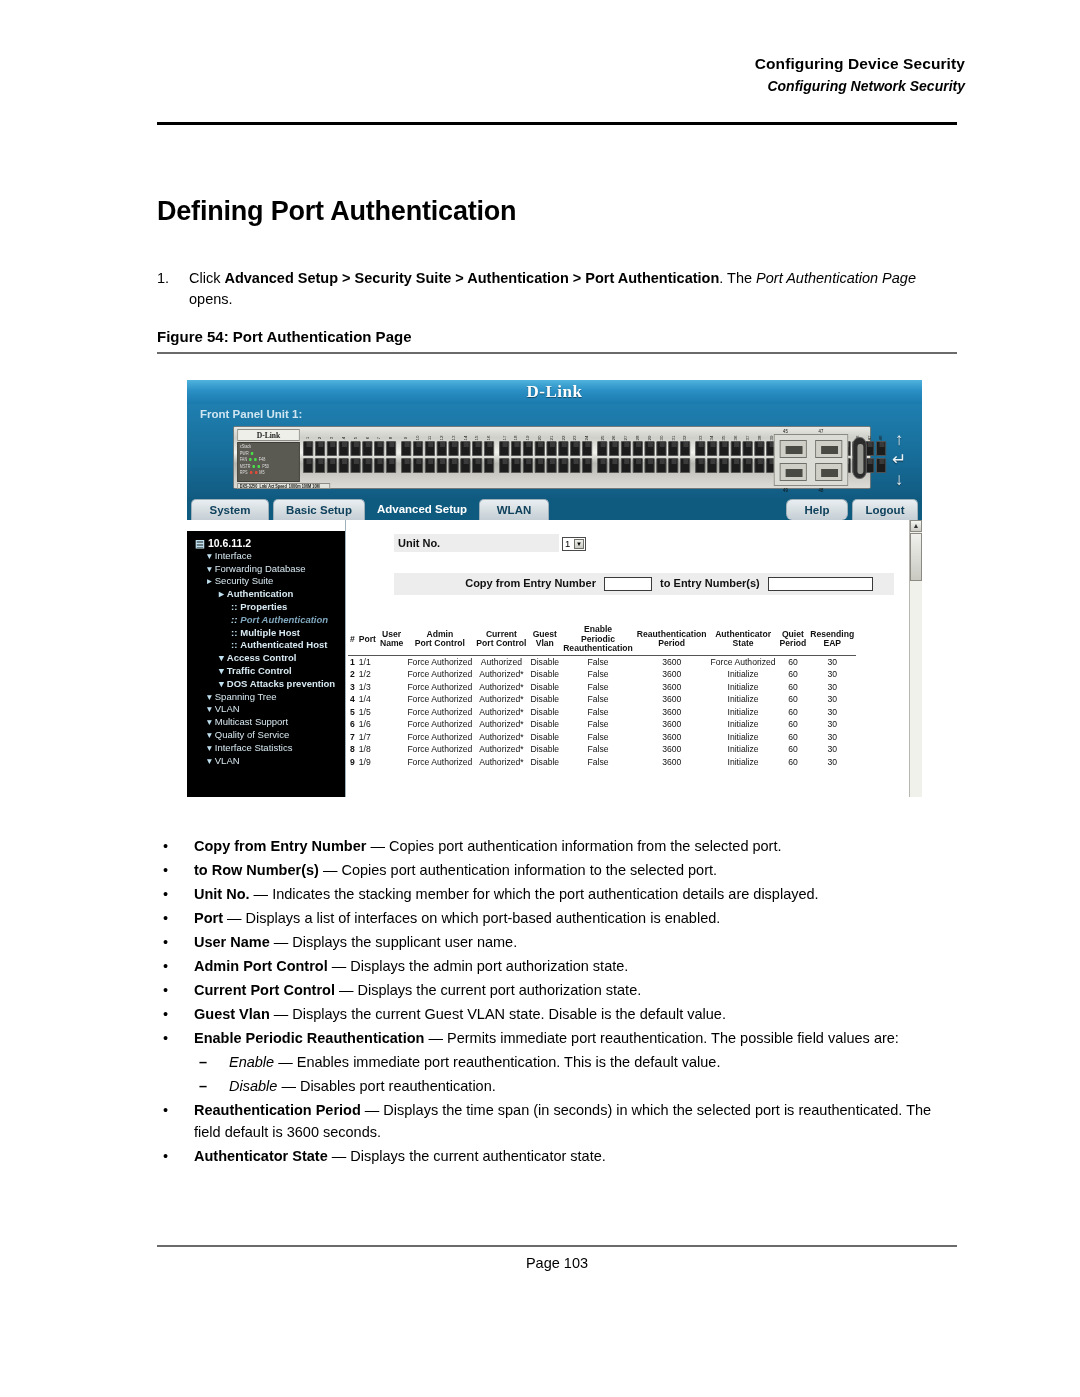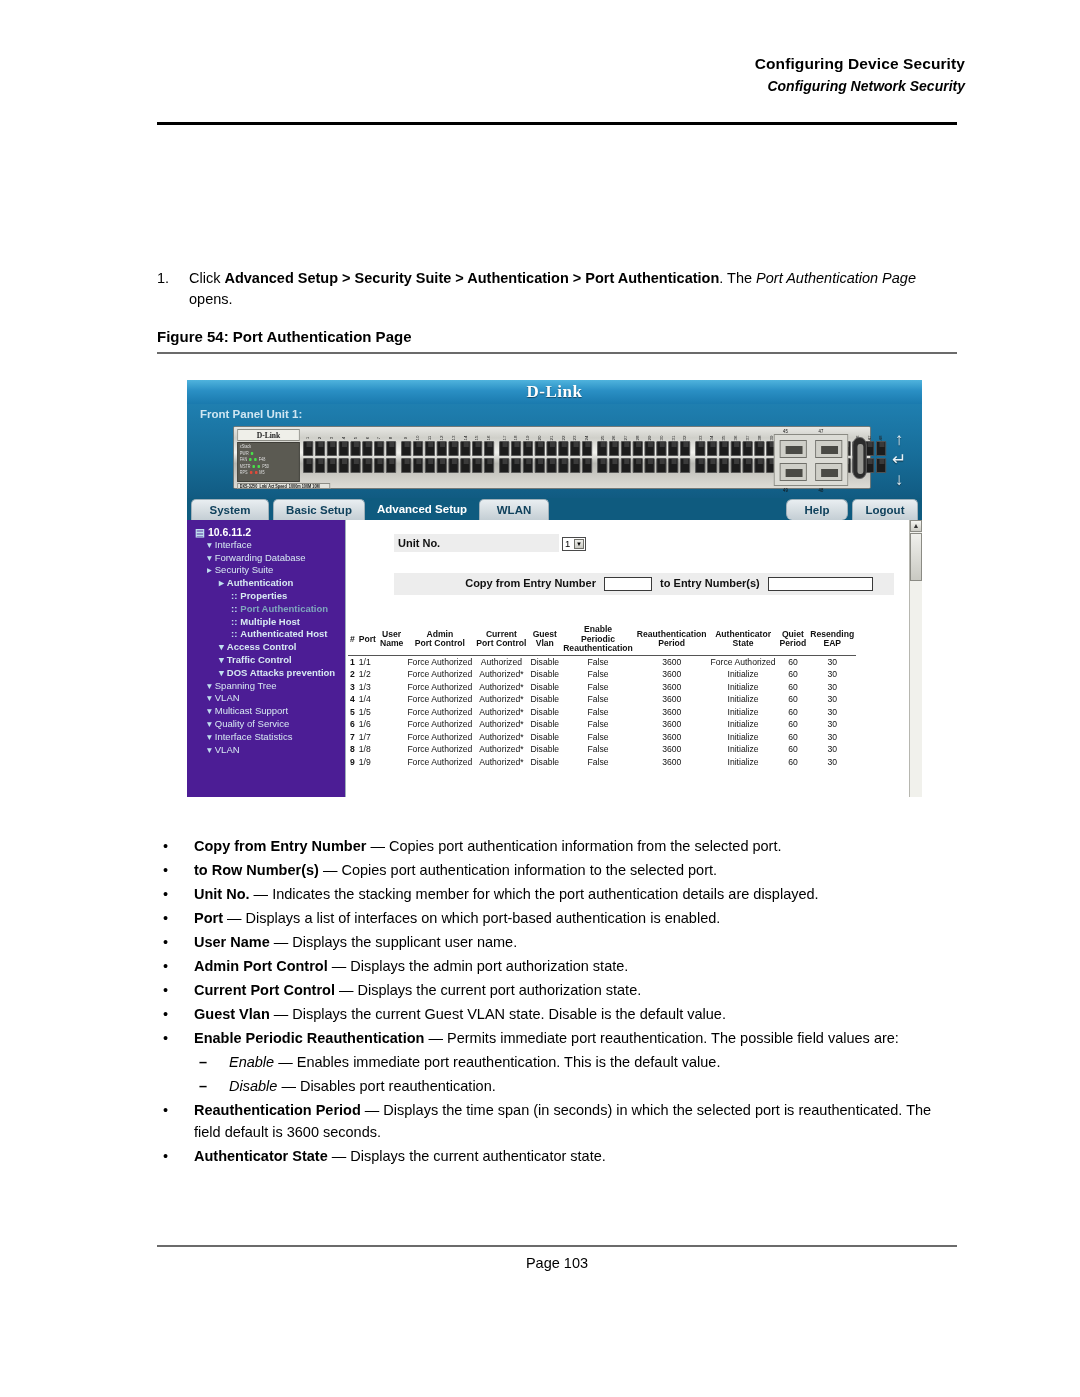--- a/index.html
+++ b/index.html
@@ -137,29 +137,29 @@
     color:#10415c; border:1px solid #9fb0ba; border-bottom:none;
   }
   .tab.active {
     background:#0f5b7f; color:#ffffff;
     border:none;
   }
 
   
   .shot-body { position:relative; height:277px; background:#fff; }
   .tree {
-    position:absolute; left:0; top:0; width:158px; height:100%;
-    background:#4c1d95; color:#d7e9f2; font-size:9.5px; padding:6px 0 0 6px;
+    position:absolute; left:0; top:11px; width:158px; height:100%;
+    background:#000000; color:#d7e9f2; font-size:9.5px; padding:6px 0 0 6px;
   }
   .tree .node { line-height:12.8px; white-space:nowrap; }
   .tree .n0 { font-weight:bold; font-size:10.5px; color:#ffffff; padding-left:2px; }
   .tree .n1 { padding-left:14px; }
   .tree .n2 { padding-left:26px; font-weight:bold; }
   .tree .n3 { padding-left:38px; font-weight:bold; }
-  .tree .dim { color:#7fa7bd; }
+  .tree .dim { color:#7fa7bd;font-style:italic; }
   .tw { color:#bfe0ef; margin-right:3px; }
 
   .content {
     position:absolute; left:158px; top:0; right:0; height:100%;
     background:#ffffff; border-left:1px solid #9fb0ba;
   }
   .sbar {
     position:absolute; right:0; top:0; width:13px; height:100%;
     background:#f1f1ec; border-left:1px solid #b7b7b0;
   }
@@ -225,20 +225,21 @@
 <body>
 
 <div class="page">
 
   <div class="rh">
     <div class="rh-1">Configuring Device Security</div>
     <div class="rh-2">Configuring Network Security</div>
   </div>
   <div class="rule-top"></div>
 
+  <h1 class="h1">Defining Port Authentication</h1>
 
 
   <div class="step">
     <span class="step-num">1.</span>
     <div class="step-body">
       Click <b>Advanced Setup &gt; Security Suite &gt; Authentication &gt; Port Authentication</b>. The <i>Port Authentication
       Page</i> opens.
     </div>
   </div>
 

